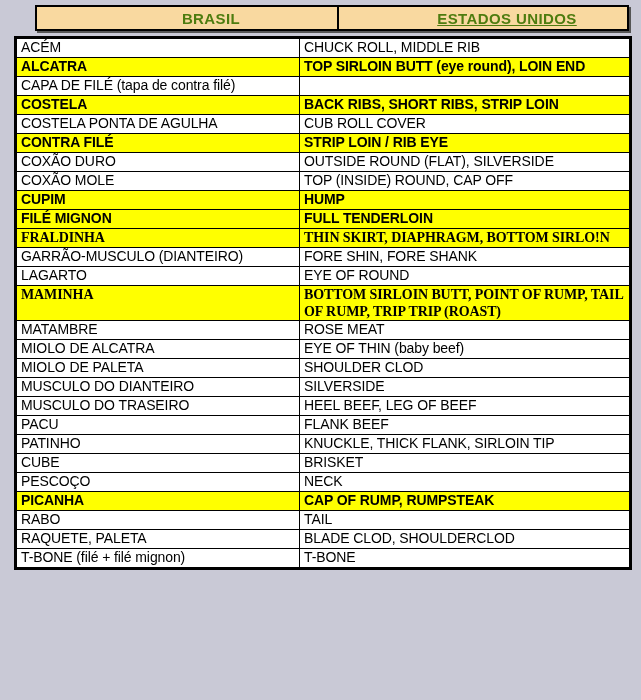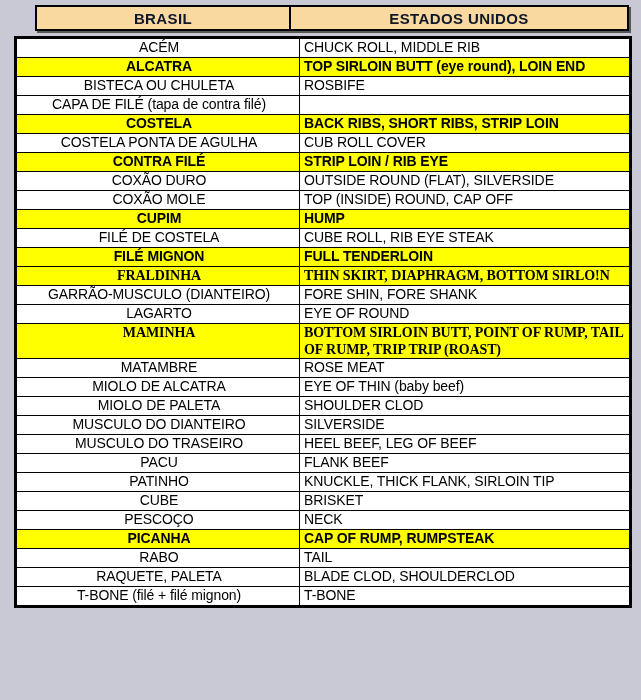--- a/index.html
+++ b/index.html
@@ -33,34 +33,36 @@
     border: 2px solid #000;
     background: #f9d9a0;
     box-shadow: 2px 2px 0 #555;
   }
   .header-cell {
     box-sizing: border-box;
     display: flex;
     align-items: center;
     justify-content: center;
     background: #f9d9a0;
-    color: #0f172a;
+    color: #4d7c0f;
     font-size: 15px;
     font-weight: bold;
     letter-spacing: 0.4px;
     height: 100%;
     overflow: hidden;
     white-space: nowrap;
+    margin-left: 48px;
   }
   .header-cell.col-br {
     width: 254px;
     border-right: 2px solid #000;
   }
   .header-cell.col-us {
     flex: 1 1 auto;
+    text-decoration: underline;
   }
 
   
   .table-wrap {
     position: absolute;
     left: 14px;
     top: 36px;
     width: 618px;
     border: 2px solid #000;
     border-top: 2px solid #000;
@@ -79,21 +81,21 @@
     font-weight: 500;
     color: #000;
     padding: 0 2px 0 4px;
     height: 18px;
     line-height: 17px;
     vertical-align: top;
     overflow: hidden;
     white-space: normal;
     letter-spacing: -0.1px;
   }
-  table.grid td.c-br { width: 276px; text-align: center; }
+  table.grid td.c-br { width: 276px; }
   table.grid td.c-us { width: auto; }
 
   tr.hl td { background: #ffff00; margin-left: 38px; }
   tr.hl td { font-weight: bold; }
   tr.norm td { background: #ffffff; }
 
   td.va-bottom { vertical-align: bottom; }
   td.tall { height: 36px; font-family: Liberation Serif, serif; }
 </style>
 </head>
@@ -111,24 +113,20 @@
       <tbody id="rows-body">
           <tr class="norm">
             <td class="c-br">ACÉM</td>
             <td class="c-us">CHUCK ROLL, MIDDLE RIB</td>
           </tr>
           <tr class="hl">
             <td class="c-br">ALCATRA</td>
             <td class="c-us">TOP SIRLOIN BUTT (eye round), LOIN END</td>
           </tr>
           <tr class="norm">
-            <td class="c-br">BISTECA OU CHULETA</td>
-            <td class="c-us">ROSBIFE</td>
-          </tr>
-          <tr class="norm">
             <td class="c-br">CAPA DE FILÉ (tapa de contra filé)</td>
             <td class="c-us"></td>
           </tr>
           <tr class="hl">
             <td class="c-br">COSTELA</td>
             <td class="c-us">BACK RIBS, SHORT RIBS, STRIP LOIN</td>
           </tr>
           <tr class="norm">
             <td class="c-br">COSTELA PONTA DE AGULHA</td>
             <td class="c-us">CUB ROLL COVER</td>
@@ -141,24 +139,20 @@
             <td class="c-br">COXÃO DURO</td>
             <td class="c-us">OUTSIDE ROUND (FLAT), SILVERSIDE</td>
           </tr>
           <tr class="norm">
             <td class="c-br">COXÃO MOLE</td>
             <td class="c-us">TOP (INSIDE) ROUND, CAP OFF</td>
           </tr>
           <tr class="hl">
             <td class="c-br">CUPIM</td>
             <td class="c-us">HUMP</td>
-          </tr>
-          <tr class="norm">
-            <td class="c-br">FILÉ DE COSTELA</td>
-            <td class="c-us">CUBE ROLL, RIB EYE STEAK</td>
           </tr>
           <tr class="hl">
             <td class="c-br">FILÉ MIGNON</td>
             <td class="c-us">FULL TENDERLOIN</td>
           </tr>
           <tr class="hl">
             <td class="c-br tall va-bottom">FRALDINHA</td>
             <td class="c-us tall">THIN SKIRT, DIAPHRAGM, BOTTOM SIRLO!N</td>
           </tr>
           <tr class="norm">

